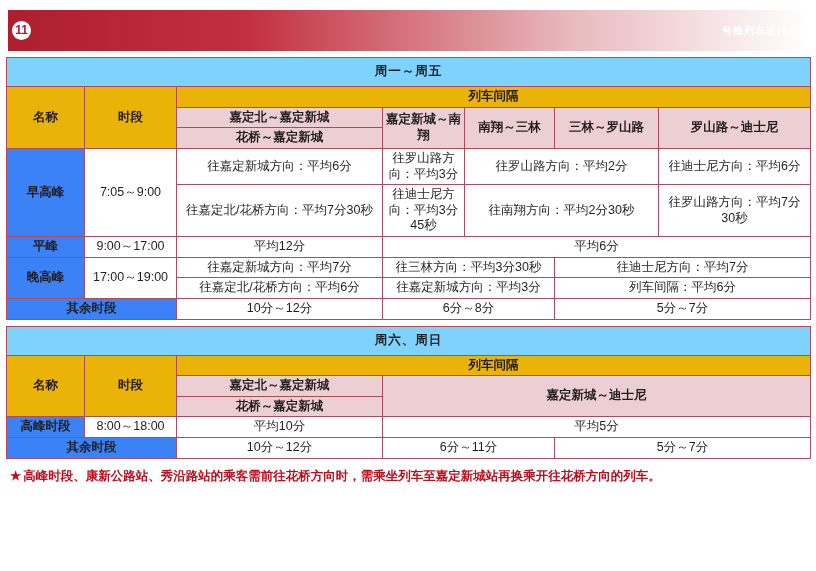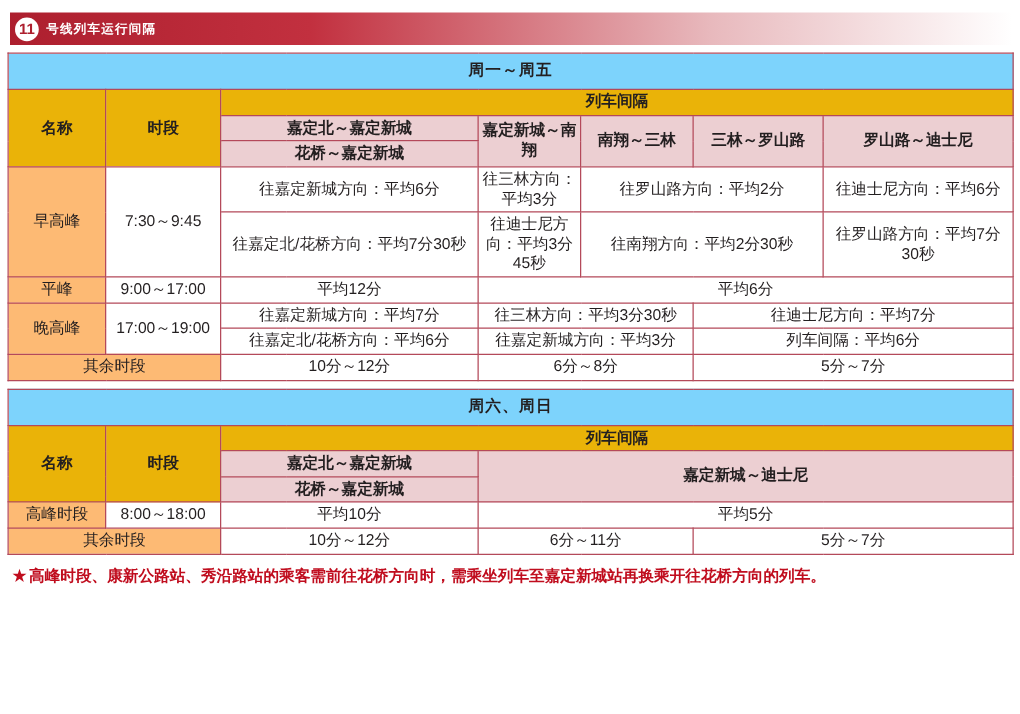--- a/index.html
+++ b/index.html
@@ -20,25 +20,26 @@
     width: 816px;
     height: 571px;
     box-sizing: border-box;
     padding: 0 6px;
   }
 
   
   .title-bar {
     display: flex;
     align-items: center;
-    height: 26px;
+    height: 41px;
     margin-top: 10px;
     margin-left: 2px;
     background: linear-gradient(to right, #ad1f2e 0%, #c2303f 30%, #e8b9bd 70%, #ffffff 100%);
     padding-left: 4px;
+    justify-content: space-between;
   }
   .line-badge {
     width: 19px;
     height: 19px;
     border-radius: 50%;
     background: #ffffff;
     color: #ad1f2e;
     font-size: 12px;
     font-weight: bold;
     line-height: 19px;
@@ -81,22 +82,22 @@
     background: #eab308;
     font-weight: bold;
     font-size: 13px;
   }
   .hdr-sub {
     background: #eccfd2;
     font-weight: bold;
     font-size: 12.5px;
   }
   .rowlabel {
-    background: #fdba74;
-    font-weight: normal;
+    background: #3b82f6;
+    font-weight: bold;
     font-size: 12.5px;
   }
   .cell {
     background: #ffffff;
   }
   .tight {
     font-size: 12px;
     line-height: 1.15;
   }
 
@@ -151,23 +152,23 @@
         <td class="hdr-sub" rowspan="2">南翔～三林</td>
         <td class="hdr-sub" rowspan="2">三林～罗山路</td>
         <td class="hdr-sub" rowspan="2">罗山路～迪士尼</td>
       </tr>
       <tr>
         <td class="hdr-sub" colspan="2">花桥～嘉定新城</td>
       </tr>
 
       <tr>
         <td class="rowlabel" rowspan="2">早高峰</td>
-        <td class="cell" rowspan="2">7:30～9:45</td>
+        <td class="cell" rowspan="2">7:05～9:00</td>
         <td class="cell tight" colspan="2">往嘉定新城方向：平均6分</td>
-        <td class="cell tight">往三林方向：平均3分</td>
+        <td class="cell tight">往罗山路方向：平均3分</td>
         <td class="cell tight" colspan="2">往罗山路方向：平均2分</td>
         <td class="cell tight">往迪士尼方向：平均6分</td>
       </tr>
       <tr>
         <td class="cell tight" colspan="2">往嘉定北/花桥方向：平均7分30秒</td>
         <td class="cell tight">往迪士尼方向：平均3分45秒</td>
         <td class="cell tight" colspan="2">往南翔方向：平均2分30秒</td>
         <td class="cell tight">往罗山路方向：平均7分30秒</td>
       </tr>
 

